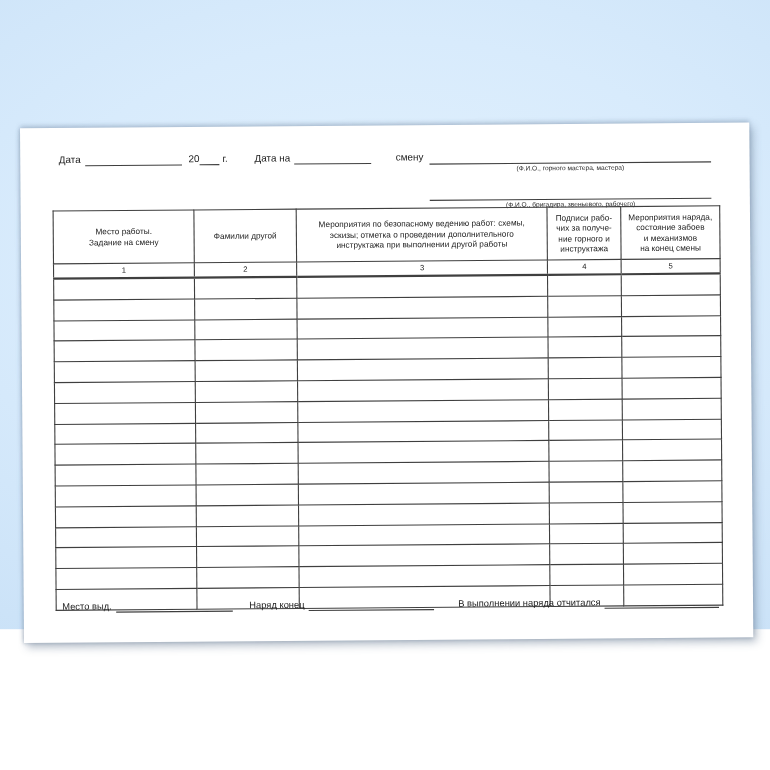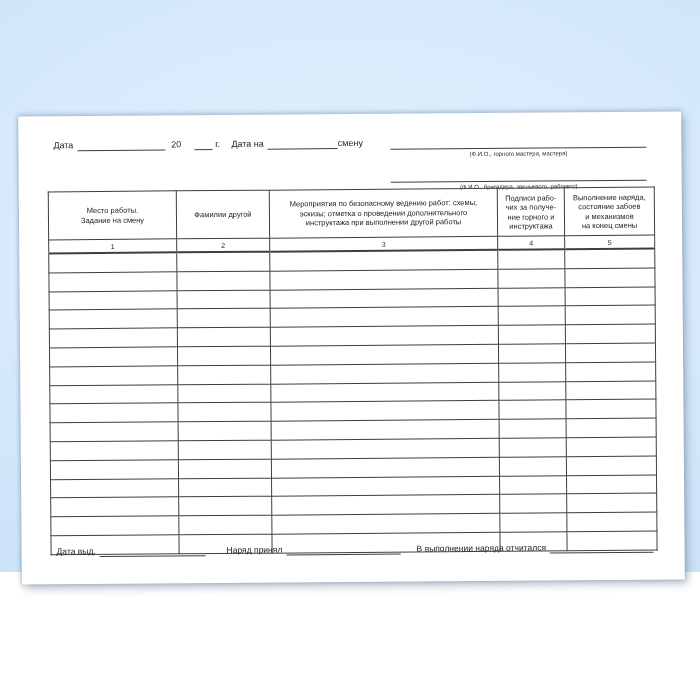--- a/index.html
+++ b/index.html
@@ -34,21 +34,21 @@
   }
   
   .g-date, .g-order {
     position: absolute; top: 24px;
     display: flex; align-items: flex-end;
     font-size: 9px; line-height: 11px; white-space: nowrap;
   }
   .g-date { left: 35px; }
   .g-order { left: 213px; }
   .g-date .lbl, .g-order .lbl { margin-right: 4px; }
-  .g-date .pre { margin-left: 6px; margin-right: 13px; }
+  .g-date .pre { margin-left: 6px; margin-right: 0; }
   .g-date .suf { margin-left: 3px; }
   .sig-block {
     position: absolute; left: 372px; top: 26px; width: 256px;
     text-align: center;
   }
   .sig-line { border-bottom: 1px solid #3f3f3f; height: 9px; }
   .sig-cap {
     font-size: 6px; line-height: 8px; color: #2e2e2e; margin-top: 1px;
   }
   .sig-line.second { margin-top: 14px; }
@@ -97,21 +97,21 @@
       <span class="lbl">Дата</span>
       <span class="blank" style="width:88px"></span>
       <span class="pre">20</span>
       <span class="blank" style="width:18px"></span>
       <span class="suf">г.</span>
     </div>
 
     <div class="g-order">
       <span class="lbl">Дата на</span>
       <span class="blank" style="width:70px"></span>
-      <span class="lbl" style="margin-left:0">смену</span>
+      <span class="lbl" style="margin-left:22px">смену</span>
     </div>
 
     <div class="sig-block">
       <div class="sig-line"></div>
       <div class="sig-cap">(Ф.И.О., горного мастера, мастера)</div>
       <div class="sig-line second"></div>
       <div class="sig-cap">(Ф.И.О., бригадира, звеньевого, рабочего)</div>
     </div>
 
     <table class="form">
@@ -127,21 +127,21 @@
             <th>Место работы.
 Задание на смену</th>
             <th>Фамилии другой</th>
             <th>Мероприятия по безопасному ведению работ: схемы,
 эскизы; отметка о проведении дополнительного
 инструктажа при выполнении другой работы</th>
             <th>Подписи рабо-
 чих за получе-
 ние горного и
 инструктажа</th>
-            <th>Выполнение наряда,
+            <th>Мероприятия наряда,
 состояние забоев
 и механизмов
 на конец смены</th>
           </tr>
           <tr class="nums">
             <td>1</td>
             <td>2</td>
             <td>3</td>
             <td>4</td>
             <td>5</td>
@@ -257,25 +257,25 @@
             <td></td>
             <td></td>
             <td></td>
             <td></td>
             <td></td>
           </tr>
         </tbody>
       </table>
 
     <div class="f-group f1">
-      <span class="lbl">Дата выд.</span>
+      <span class="lbl">Место выд.</span>
       <span class="blank" style="width:106px"></span>
     </div>
     <div class="f-group f2">
-      <span class="lbl">Наряд принял</span>
+      <span class="lbl">Наряд конец</span>
       <span class="blank" style="width:114px"></span>
     </div>
     <div class="f-group f3">
       <span class="lbl">В выполнении наряда отчитался</span>
       <span class="blank" style="width:104px"></span>
     </div>
 
   </div>
 </div>
 

